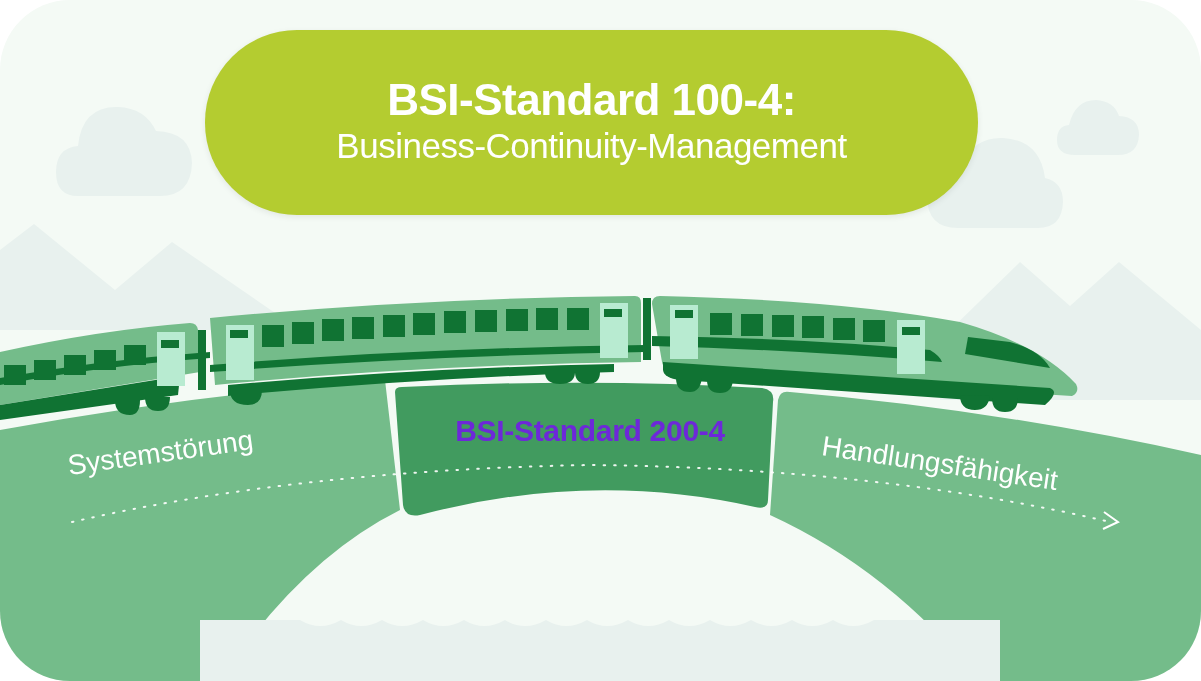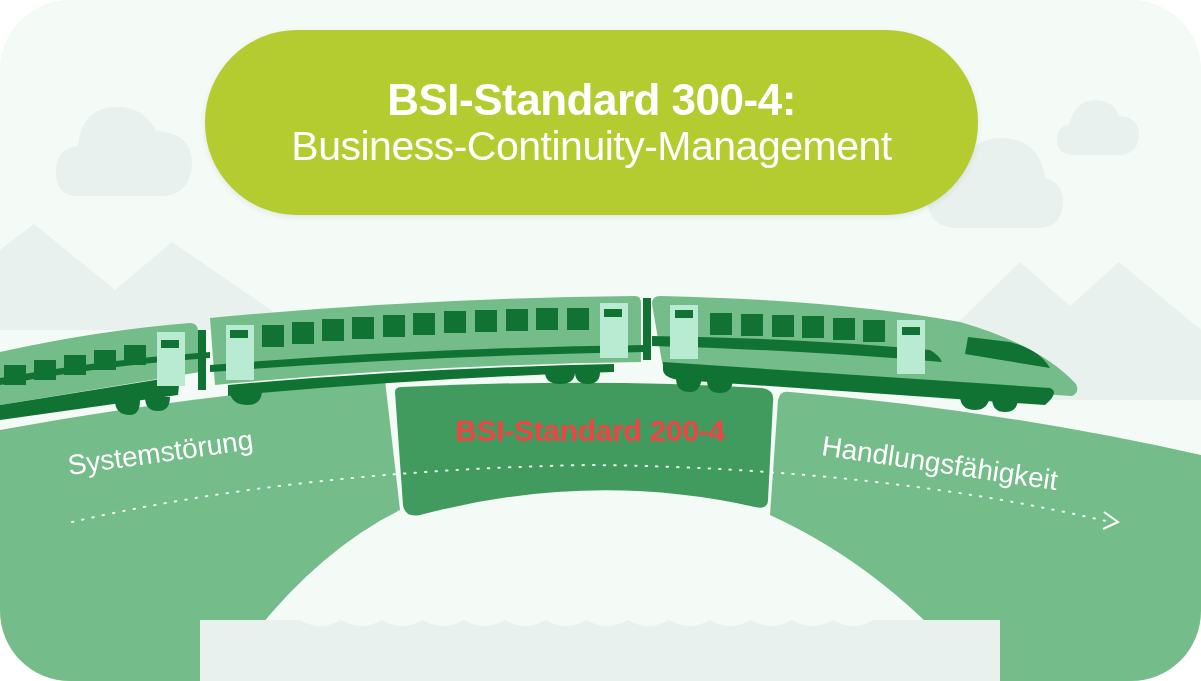--- a/index.html
+++ b/index.html
@@ -9,24 +9,24 @@
     }
     .scene { position: absolute; left: 0; top: 0; }
     .title-pill {
       position: absolute; left: 205px; top: 30px; width: 773px; height: 185px;
       background: #b4cc30; border-radius: 92px;
       box-shadow: 0 2px 6px rgba(0,0,0,0.08);
       display: flex; flex-direction: column; align-items: center; justify-content: center;
       color: #ffffff; text-align: center;
     }
     .title-line1 { font-size: 44px; font-weight: bold; line-height: 46px; letter-spacing: -0.5px; }
-    .title-line2, .title-line3 { font-size: 41px; line-height: 46px; letter-spacing: -0.5px; }
+    .title-line2, .title-line3 { font-size: 35px; line-height: 46px; letter-spacing: -0.5px; }
     .center-label {
       position: absolute; left: 400px; top: 414px; width: 380px; text-align: center;
-      color: #ef4444; font-size: 30px; font-weight: bold; letter-spacing: -0.3px;
+      color: #6d28d9; font-size: 30px; font-weight: bold; letter-spacing: -0.3px;
     }
     .left-label {
       position: absolute; left: 68px; top: 450px; color: #ffffff; font-size: 28px;
       transform: rotate(-8deg); transform-origin: left center;
     }
     .right-label {
       position: absolute; left: 822px; top: 430px; color: #ffffff; font-size: 28px;
       transform: rotate(8.5deg); transform-origin: left center;
     }
   </style>
@@ -133,20 +133,20 @@
         <rect fill="#b8ebd1" x="897" y="320" width="28" height="54"></rect>
         <rect fill="#107333" x="902" y="327" width="18" height="8"></rect>
         <path fill="#107333" d="M968,337 L1010,342 Q1040,350 1050,368 L965,354 Z"></path>
         <path fill="#107333" d="M663,362 L1050,388 Q1060,392 1045,405 L680,380 Q664,378 663,370 Z"></path>
         <path fill="#107333" d="M676,378 Q676,392 690,392 Q700,392 702,378 Z M707,380 Q707,393 720,393 Q732,393 733,380 Z M960,395 Q960,410 975,410 Q988,410 990,396 Z M992,398 Q992,412 1005,412 Q1018,412 1018,398 Z"></path>
       </g>
     </g>
   </svg>
 
   <div class="title-pill">
-    <div class="title-line1">BSI-Standard 300-4:</div>
+    <div class="title-line1">BSI-Standard 100-4:</div>
     <div class="title-line2">Business-Continuity-Management</div>
   </div>
 
   <div class="center-label">BSI-Standard 200-4</div>
   <div class="left-label">Systemstörung</div>
   <div class="right-label">Handlungsfähigkeit</div>
 </div>
 
 </body></html>

